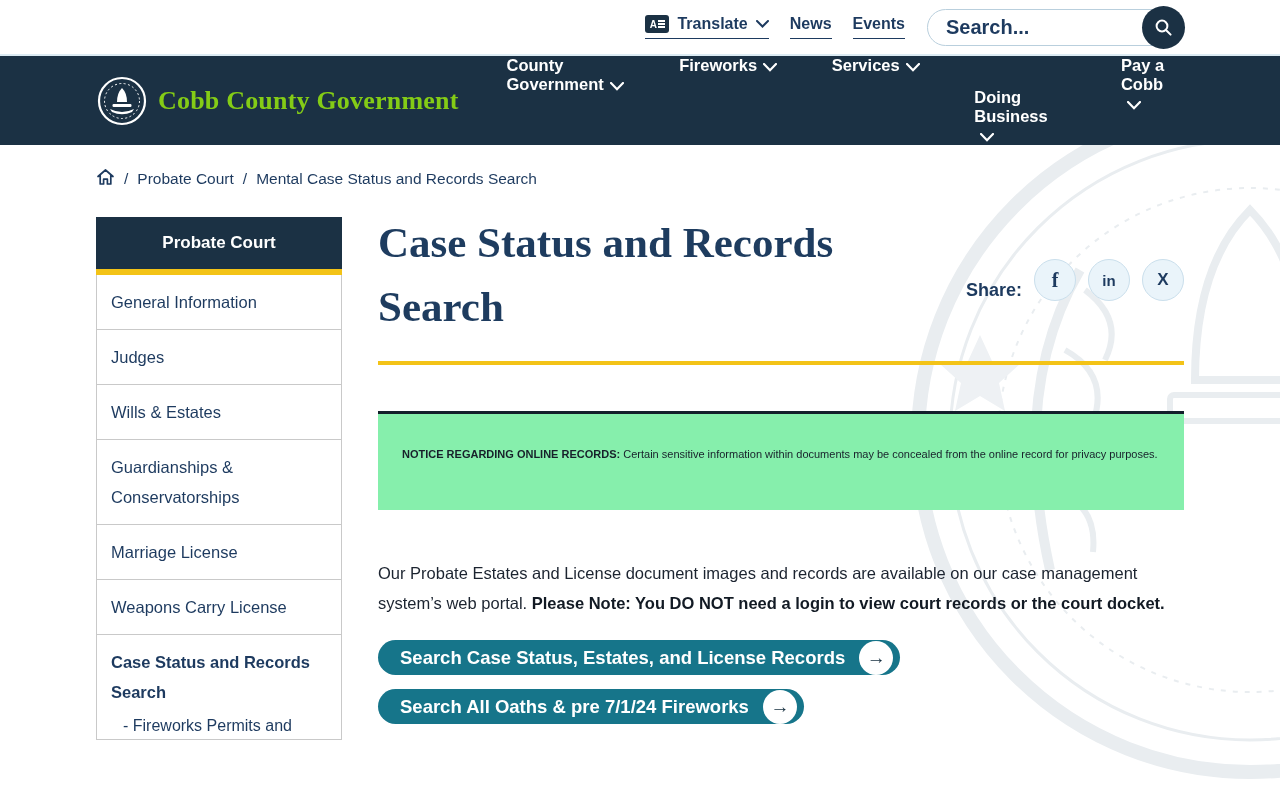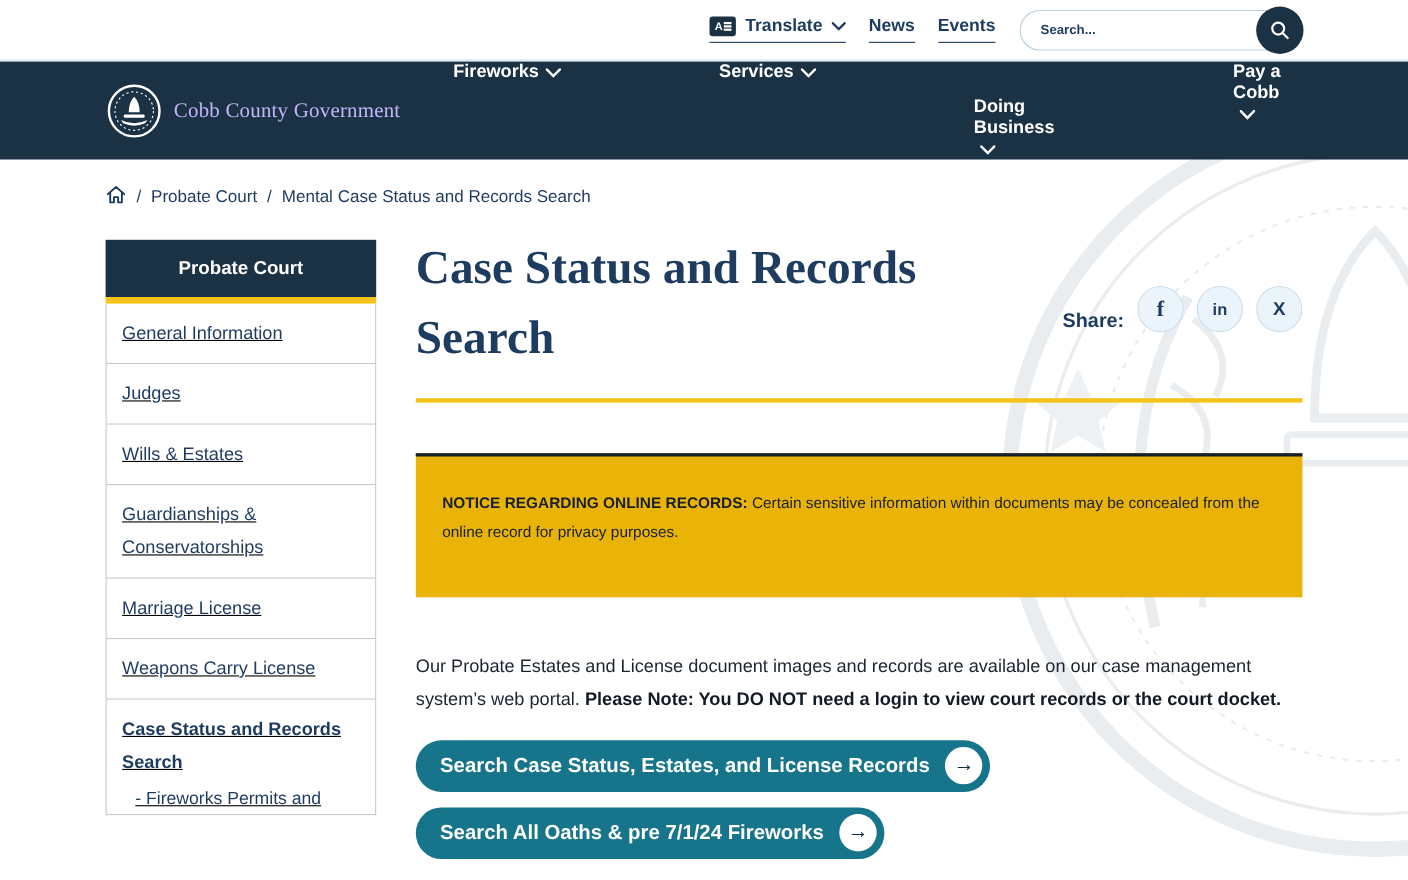--- a/index.html
+++ b/index.html
@@ -18,33 +18,33 @@
     border-bottom:1.5px solid #1d3a5f; color:#1d3a5f; font-size:16px; font-weight:600;
     cursor:pointer; text-decoration:none; }
   .translate-icon { width:24px; height:18px; background:#1b3144; border-radius:3px;
     display:flex; align-items:center; justify-content:center; gap:1px;
     color:#fff; font-size:10px; font-weight:700; }
   .translate-icon .bars { display:inline-block; width:7px; }
   .translate-icon .bars i { display:block; height:1.5px; background:#fff; margin:1.5px 0; }
   .chev { flex:none; }
   .searchbox { position:relative; width:256px; height:37px; margin-left:1px; }
   .search-input { width:100%; height:37px; border:1.5px solid #b9cfdd; border-radius:19px;
-    padding:0 50px 0 18px; font-size:12px; font-weight:600; color:#0f172a; outline:none;
+    padding:0 50px 0 18px; font-size:20px; font-weight:600; color:#0f172a; outline:none;
     font-family:"Liberation Sans", sans-serif; }
   .search-input::placeholder { color:#1d3a5f; opacity:1; }
   .search-btn { position:absolute; right:-2px; top:-3px; width:43px; height:43px;
     border-radius:50%; background:#1b3144; border:none; cursor:pointer;
     display:flex; align-items:center; justify-content:center; }
 
   
   .mainnav { position:relative; z-index:3; height:89px; background:#1b3144;
     display:flex; align-items:center; padding:0 97px; }
   .brand { display:flex; align-items:center; gap:11px; cursor:pointer; }
-  .brand-text { font-family:"Liberation Serif", serif; font-weight:400; font-size:19px;
-    color:#c4b5fd; letter-spacing:.2px; white-space:nowrap; }
+  .brand-text { font-family:"Liberation Serif", serif; font-weight:700; font-size:26px;
+    color:#84cc16; letter-spacing:.2px; white-space:nowrap; }
   .nav-items { list-style:none; display:flex; flex:1; justify-content:space-between;
     margin-left:48px; align-items:flex-start; }
   .nav-item { color:#fff; font-weight:700; font-size:16.5px; line-height:19px;
     cursor:pointer; }
   .nav-item .lbl { display:inline; }
   .nav-item.w-cg { max-width:118px; }
   .nav-item.w-db { max-width:92px;margin-top:32px; }
   .nav-item.w-pb { max-width:62px; }
   .nav-item svg { margin-left:6px; vertical-align:-1px; }
 
@@ -53,52 +53,52 @@
     align-items:center; gap:9px; color:#1d3a5f; font-size:15.5px; font-weight:500; }
   .breadcrumb a { color:#1d3a5f; text-decoration:none; cursor:pointer; }
 
   
   .layout { position:relative; z-index:2; display:flex; margin:27px 0 0 96px; }
 
   .sidebar { width:246px; flex:none; }
   .sb-header { background:#1b3144; height:52px; display:flex; align-items:center;
     justify-content:center; color:#fff; font-weight:700; font-size:17px; }
   .sb-accent { height:6px; background:#f3c317; }
-  .sb-list { border:1px solid #c9c9c9; border-top:none;text-decoration:underline; }
+  .sb-list { border:1px solid #c9c9c9; border-top:none; }
   .sb-item { padding:12px 14px; font-size:16.5px; color:#1d3a5f; line-height:30px;
     border-bottom:1px solid #c9c9c9; cursor:pointer; }
   .sb-current-wrap { padding:12px 14px 0; }
   .sb-current { font-weight:700; color:#1d3a5f; font-size:16.5px; line-height:30px; cursor:pointer; }
   .sb-sub { padding:6px 0 0 12px; font-size:16px; color:#1d3a5f; line-height:26px; cursor:pointer; }
 
   .content { margin-left:36px; width:806px; }
   .title-row { display:flex; justify-content:space-between; align-items:flex-start; }
   h1.page-title { font-family:"Liberation Serif", serif; font-weight:600; font-size:43px;
     color:#1e3c5f; line-height:64px; max-width:540px; margin-top:-6px; }
   .share { display:flex; align-items:flex-end; gap:12px; margin-top:42px; }
   .share-label { font-size:18px; font-weight:700; color:#1d3a5f; }
   .share-circle { width:42px; height:42px; border-radius:50%; background:#eaf4fa;
     border:1px solid #cadfec; color:#1d3a5f; font-weight:700; font-size:17px;
     display:flex; align-items:center; justify-content:center; cursor:pointer; }
   .share-circle.fb { font-family:"Liberation Serif", serif; font-size:20px; }
   .share-circle.li { font-size:15px; }
 
   .gold-rule { height:4px; background:#f3c317; margin-top:22px; }
 
-  .notice { margin-top:46px; border-top:3px solid #131f2b; background:#eab308;
-    padding:30px 24px 46px; font-size:14px; color:#17202a; line-height:1.85; }
+  .notice { margin-top:46px; border-top:3px solid #131f2b; background:#86efac;
+    padding:30px 24px 46px; font-size:11px; color:#17202a; line-height:1.85; }
   .notice strong { font-weight:700; }
 
   .intro { margin-top:48px; font-size:16.5px; line-height:1.82; color:#1c2430; }
   .intro strong { font-weight:700; color:#121a24; }
 
   .cta { display:block; margin-top:22px; }
   .cta + .cta { margin-top:14px; }
   .cta button { display:inline-flex; align-items:center; gap:14px; background:#16758a;
-    border:none; border-radius:25px; height:47px; padding:0 7px 0 22px; color:#fff;
+    border:none; border-radius:25px; height:35px; padding:0 7px 0 22px; color:#fff;
     font-weight:700; font-size:18.5px; cursor:pointer;
     font-family:"Liberation Sans", sans-serif; }
   .arrow-circle { width:34px; height:34px; border-radius:50%; background:#fff;
     color:#132c3d; display:flex; align-items:center; justify-content:center;
     font-size:19px; font-weight:700; }
 </style>
 </head>
 <body>
 
 <div class="page">
@@ -155,20 +155,23 @@
       <svg width="50" height="50" viewBox="0 0 50 50">
         <circle cx="25" cy="25" r="23" stroke="#fff" stroke-width="2.2" fill="none"></circle>
         <circle cx="25" cy="25" r="17.5" stroke="#fff" stroke-width="1" fill="none" stroke-dasharray="2 2.4"></circle>
         <path d="M25 12 q-5 5 -5 14 h10 q0 -9 -5 -14 z" fill="#fff"></path>
         <rect x="15.5" y="28" width="19" height="3" rx="1.2" fill="#fff"></rect>
         <path d="M13 33 q12 6 24 0 l-2 3 q-10 4.5 -20 0 z" fill="#fff"></path>
       </svg>
       <span class="brand-text">Cobb County Government</span>
     </div>
     <ul class="nav-items">
+      <li class="nav-item w-cg"><span class="lbl">County Government</span><svg width="14" height="9" viewBox="0 0 14 9">
+            <path d="M1 1 L7 7.2 L13 1" stroke="#fff" stroke-width="2.2" fill="none" stroke-linecap="round"></path>
+          </svg></li>
       <li class="nav-item"><span class="lbl">Fireworks</span><svg width="14" height="9" viewBox="0 0 14 9">
             <path d="M1 1 L7 7.2 L13 1" stroke="#fff" stroke-width="2.2" fill="none" stroke-linecap="round"></path>
           </svg></li>
       <li class="nav-item"><span class="lbl">Services</span><svg width="14" height="9" viewBox="0 0 14 9">
             <path d="M1 1 L7 7.2 L13 1" stroke="#fff" stroke-width="2.2" fill="none" stroke-linecap="round"></path>
           </svg></li>
       <li class="nav-item w-db"><span class="lbl">Doing Business</span><svg width="14" height="9" viewBox="0 0 14 9">
             <path d="M1 1 L7 7.2 L13 1" stroke="#fff" stroke-width="2.2" fill="none" stroke-linecap="round"></path>
           </svg></li>
       <li class="nav-item w-pb"><span class="lbl">Pay a Cobb</span><svg width="14" height="9" viewBox="0 0 14 9">

